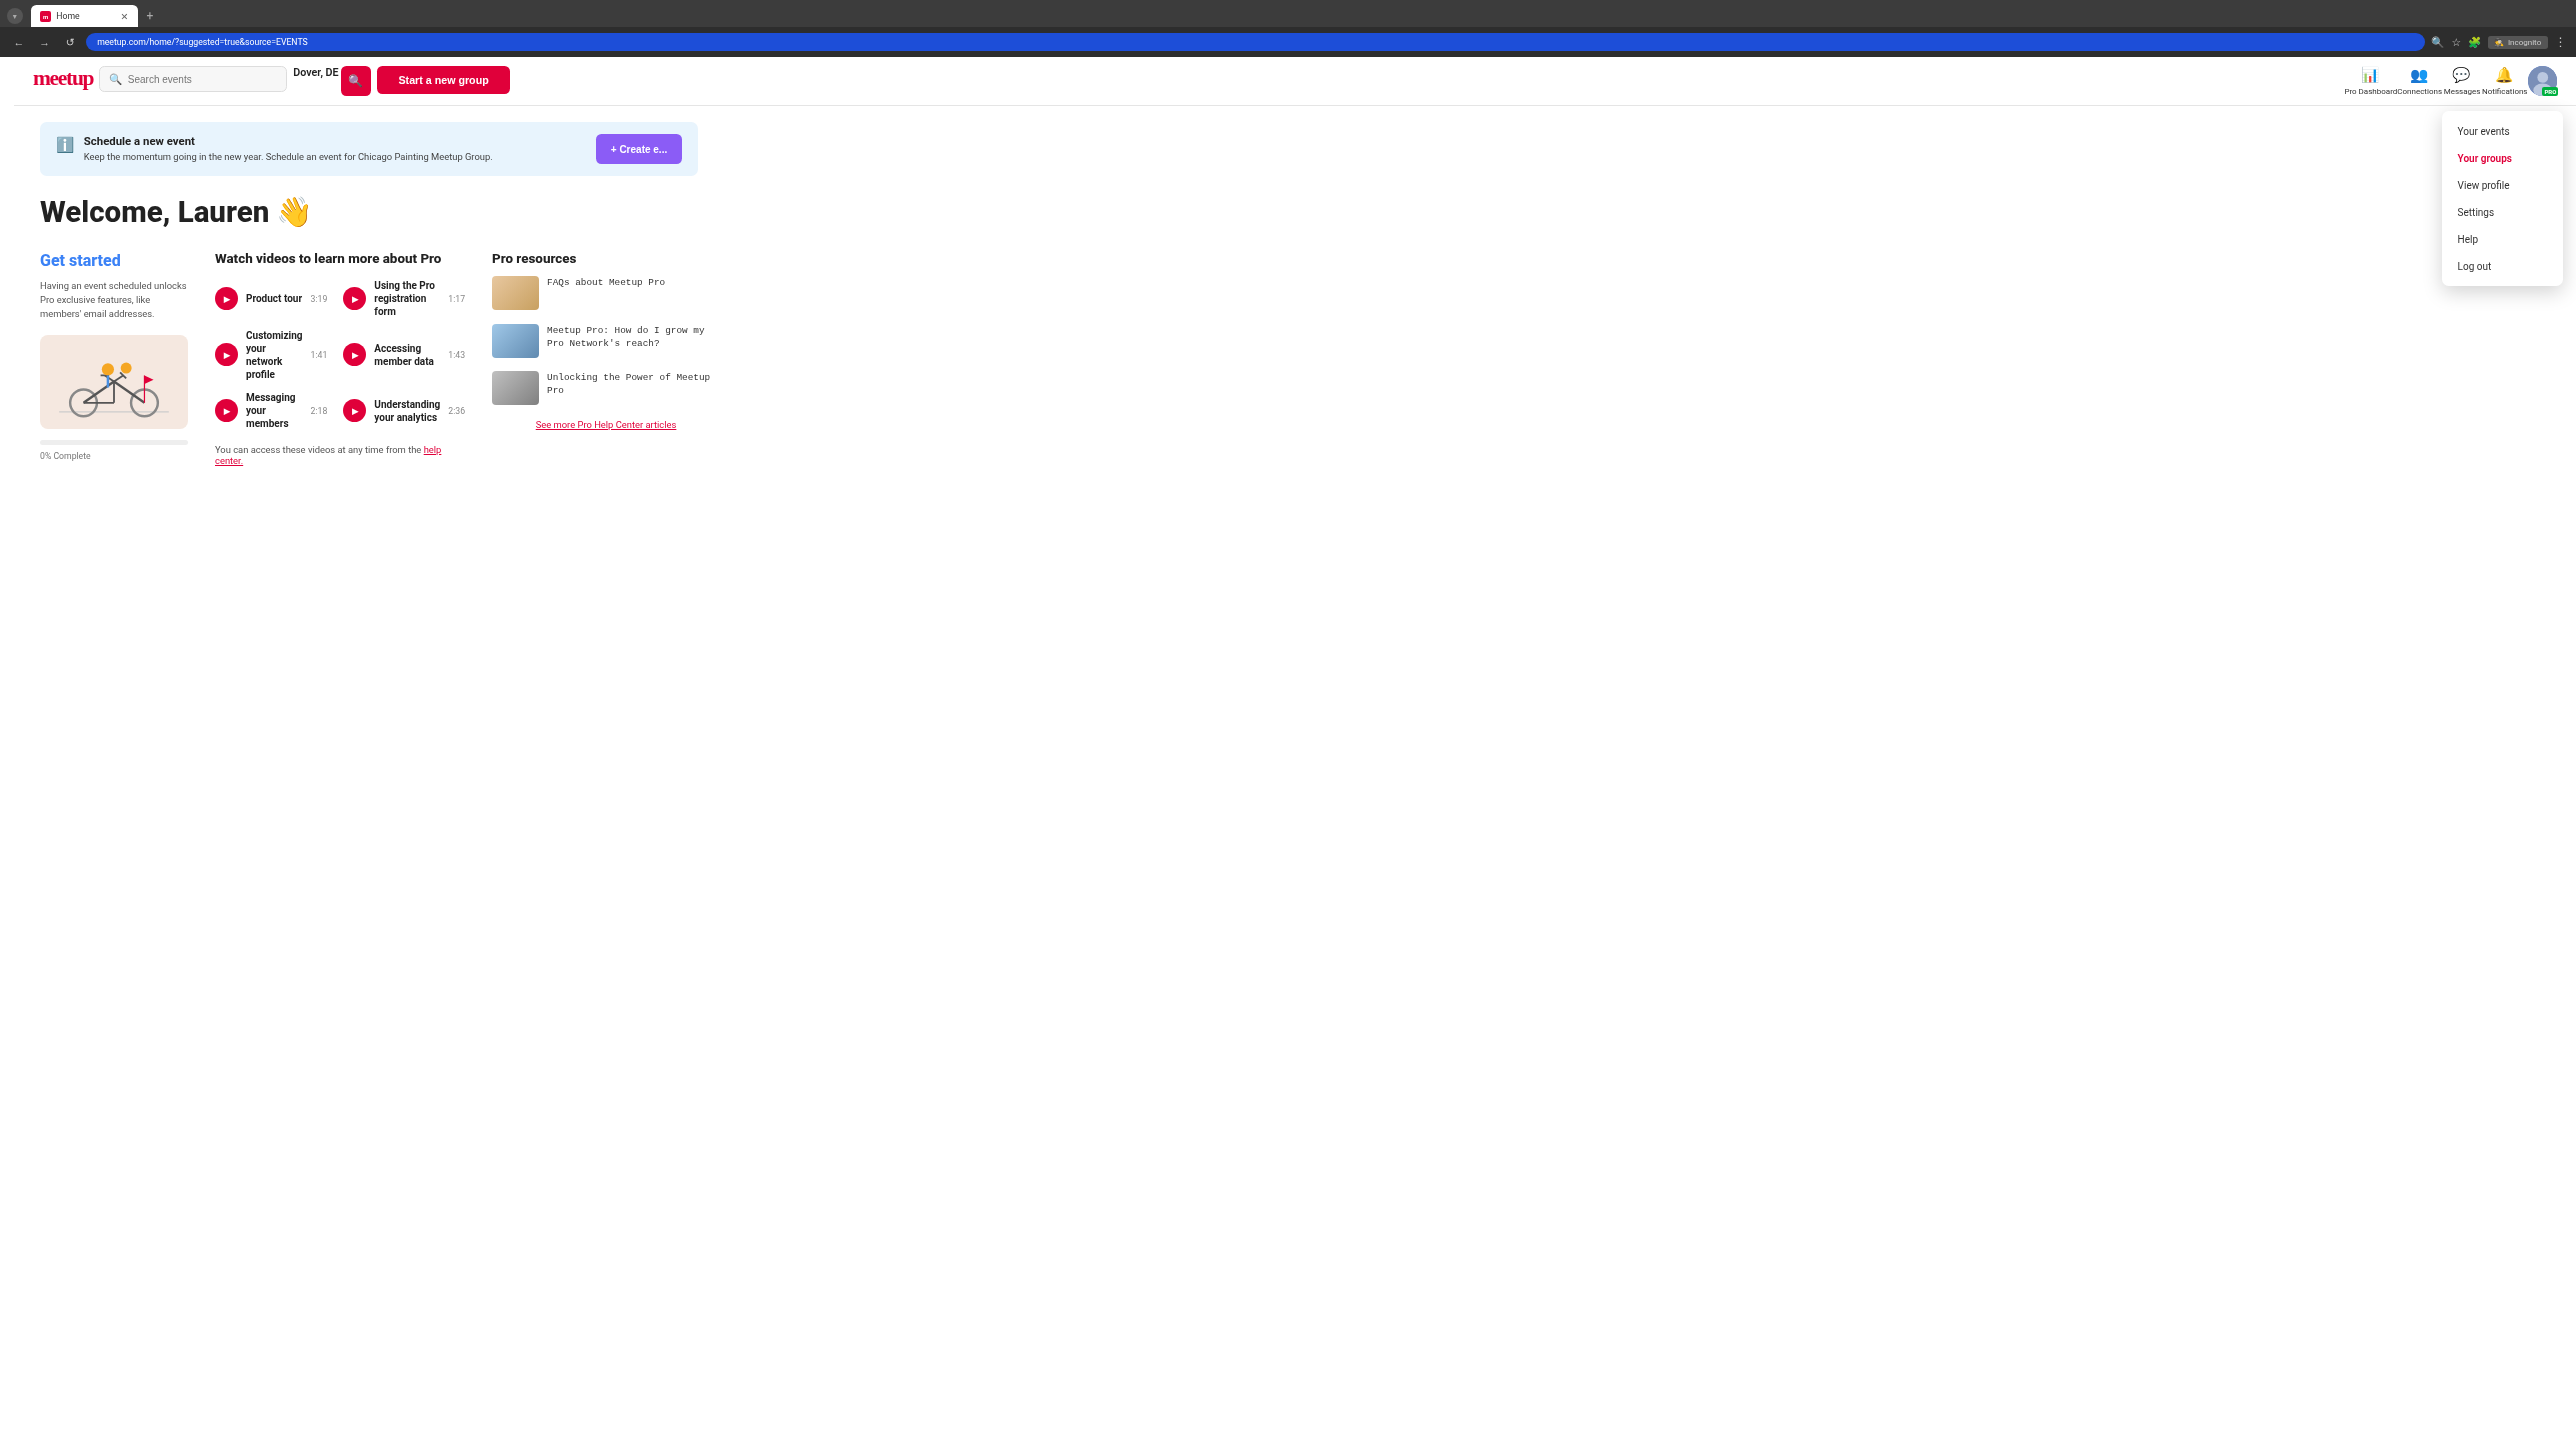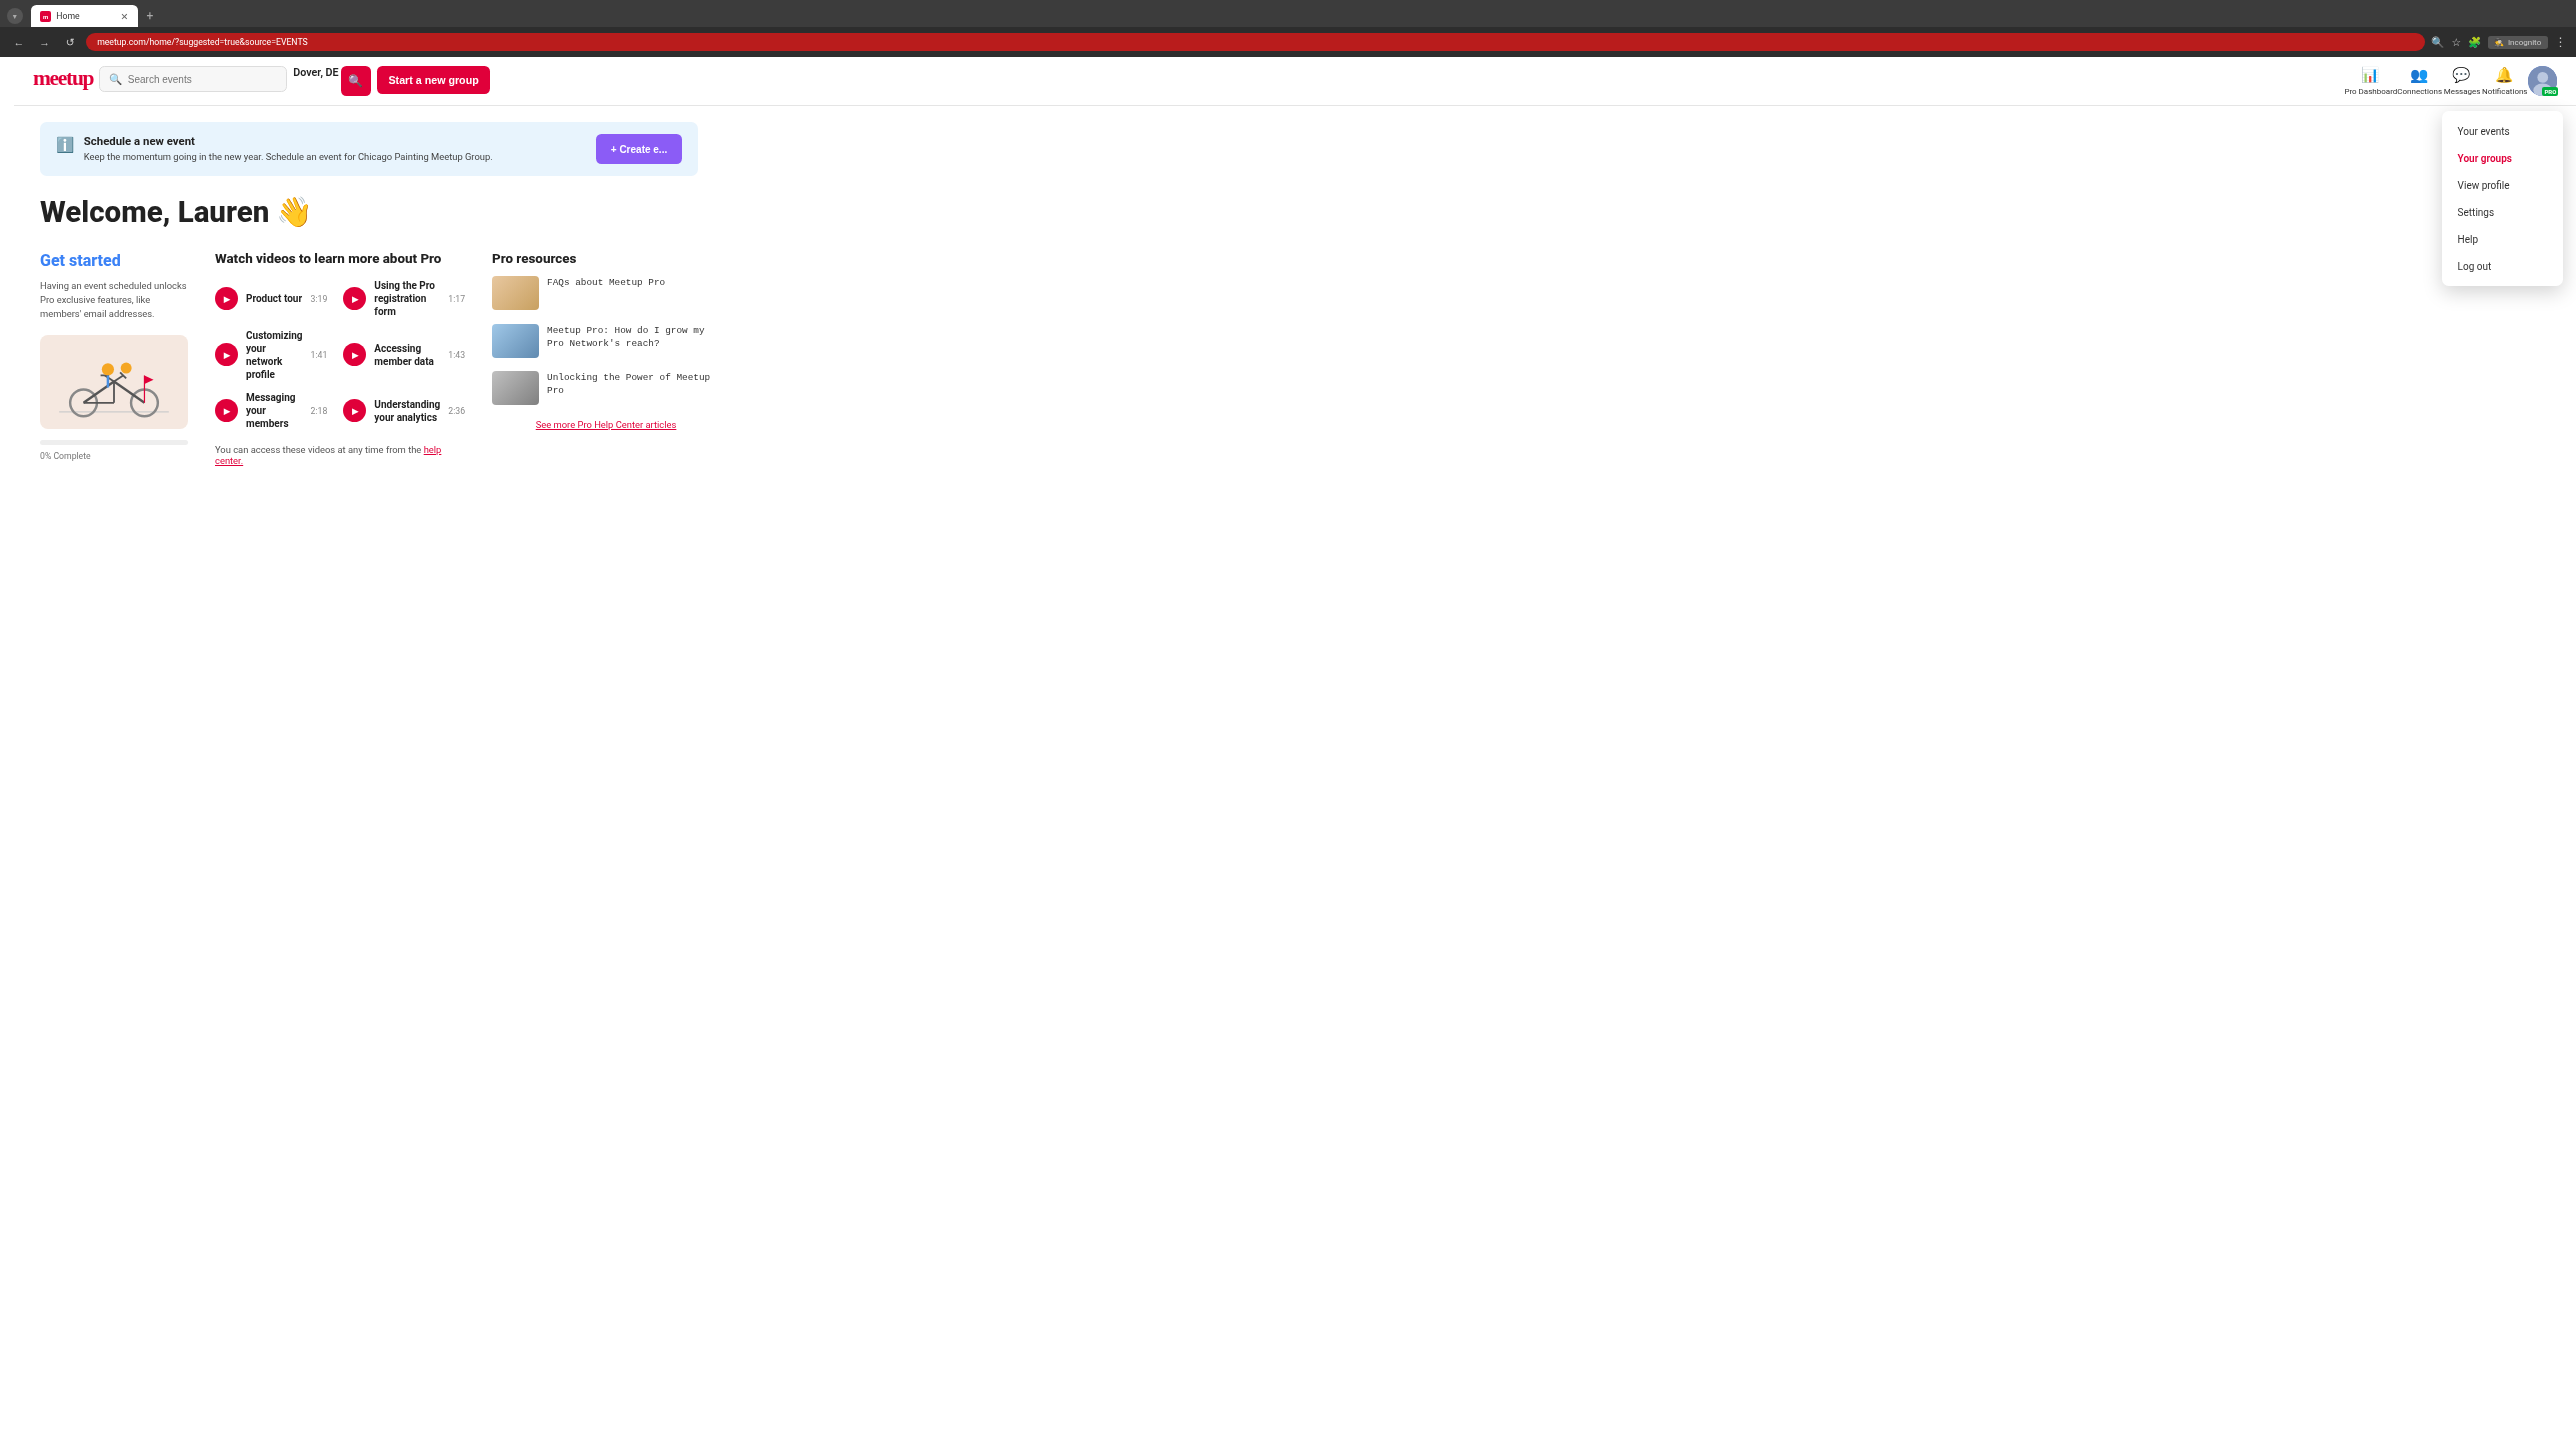--- a/index.html
+++ b/index.html
@@ -12,32 +12,32 @@
     .nav-arrow { width: 16px; height: 16px; background: #555; border-radius: 50%; display: flex; align-items: center; justify-content: center; color: #aaa; font-size: 8px; cursor: pointer; }
     .tab { display: flex; align-items: center; background: #fff; border-radius: 5.4px 5.4px 0 0; padding: 5.4px 9.4px; gap: 5.4px; min-width: 107px; }
     .tab-favicon { width: 10.7px; height: 10.7px; background: #e0003a; border-radius: 2px; display: flex; align-items: center; justify-content: center; }
     .tab-favicon span { color: #fff; font-size: 6px; font-weight: bold; }
     .tab-title { font-size: 8.7px; color: #333; }
     .tab-close { margin-left: auto; color: #666; font-size: 9.4px; cursor: pointer; }
     .new-tab { width: 19px; height: 19px; display: flex; align-items: center; justify-content: center; color: #aaa; font-size: 12px; cursor: pointer; }
 
     .address-bar { display: flex; align-items: center; background: #2d2d2d; padding: 5.4px 9.4px; gap: 6.7px; }
     .nav-btn { width: 19px; height: 19px; display: flex; align-items: center; justify-content: center; color: #ccc; font-size: 10.7px; cursor: pointer; border-radius: 50%; }
-    .url-field { flex: 1; background: #b91c1c; border-radius: 13.4px; padding: 4px 10.7px; color: #fff; font-size: 8.7px; display: flex; align-items: flex-start; }
+    .url-field { flex: 1; background: #1d4ed8; border-radius: 13.4px; padding: 4px 10.7px; color: #fff; font-size: 8.7px; display: flex; align-items: flex-start; }
     .address-bar-icons { display: flex; align-items: center; gap: 6.7px; color: #ccc; font-size: 10.7px; }
     .incognito-badge { background: #555; color: #ccc; font-size: 8px; padding: 2px 6.7px; border-radius: 2.7px; display: flex; align-items: center; gap: 3.4px; }
 
     
     .meetup-nav { display: flex; align-items: flex-start; padding: 9.4px 19px; border-bottom: 0.7px solid #e5e5e5; gap: 0; position: relative; margin-left: 14px; }
     .meetup-logo { color: #e0003a; font-size: 21.5px; font-weight: 900; font-family: Georgia, serif; letter-spacing: -1.3px; margin-right: 5.4px; }
     .search-bar { display: flex; align-items: center; background: #f7f7f7; border: 1px solid #ddd; border-radius: 5.4px; padding: 5.4px 9.4px; gap: 5.4px; flex: 0 0 188px; }
     .search-bar input { background: none; border: none; outline: none; font-size: 10px; color: #555; width: 121px; }
     .location-btn { display: flex; align-items: center; gap: 4px; font-size: 10.7px; font-weight: 600; color: #222; margin-left: 6.7px; cursor: pointer; }
     .search-btn { background: #e0003a; border: none; border-radius: 5.4px; width: 29.5px; height: 29.5px; display: flex; align-items: center; justify-content: center; color: #fff; cursor: pointer; font-size: 12px; margin-left: 2.7px; }
-    .start-group-btn { background: #e0003a; color: #fff; border: none; border-radius: 5.4px; padding: 8px 11px; font-size: 10.7px; font-weight: 600; cursor: pointer; margin-left: 6.7px; }
+    .start-group-btn { background: #e0003a; color: #fff; border: none; border-radius: 5.4px; padding: 8px 21px; font-size: 10.7px; font-weight: 600; cursor: pointer; margin-left: 6.7px; }
     .nav-spacer { flex: 1; }
     .nav-icon-item { display: flex; flex-direction: column; align-items: center; gap: 2.7px; cursor: pointer; min-width: 40px; color: #444; }
     .nav-icon-item .icon { font-size: 14.8px; }
     .nav-icon-item .label { font-size: 8px; color: #333; }
     .avatar-wrap { position: relative; cursor: pointer; }
     .avatar { width: 29.5px; height: 29.5px; border-radius: 50%; background: linear-gradient(135deg, #6a8ad4, #4a6ab0); overflow: hidden; display: flex; align-items: center; justify-content: center; }
     .avatar-pro-badge { position: absolute; bottom: 0; right: -1.3px; background: #00b140; color: #fff; font-size: 6px; font-weight: bold; border-radius: 2px; padding: 0.7px 2px; }
 
     
     .dropdown-menu { position: absolute; right: 13.4px; top: 54px; background: #fff; border-radius: 6.7px; box-shadow: 0 5.4px 20px rgba(0,0,0,0.18); z-index: 1000; min-width: 121px; padding: 6.7px 0; }

